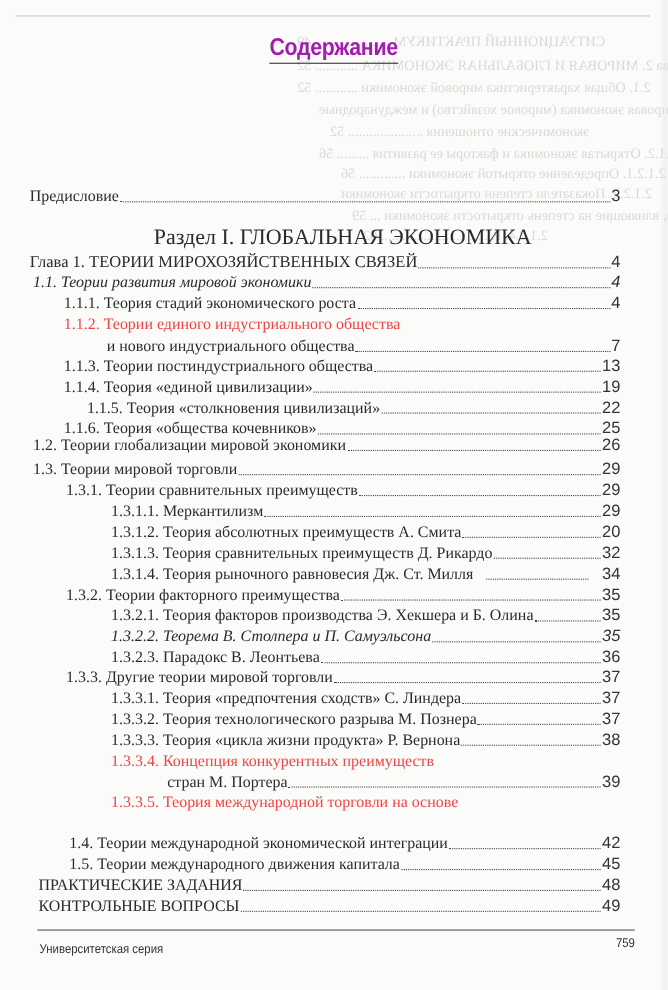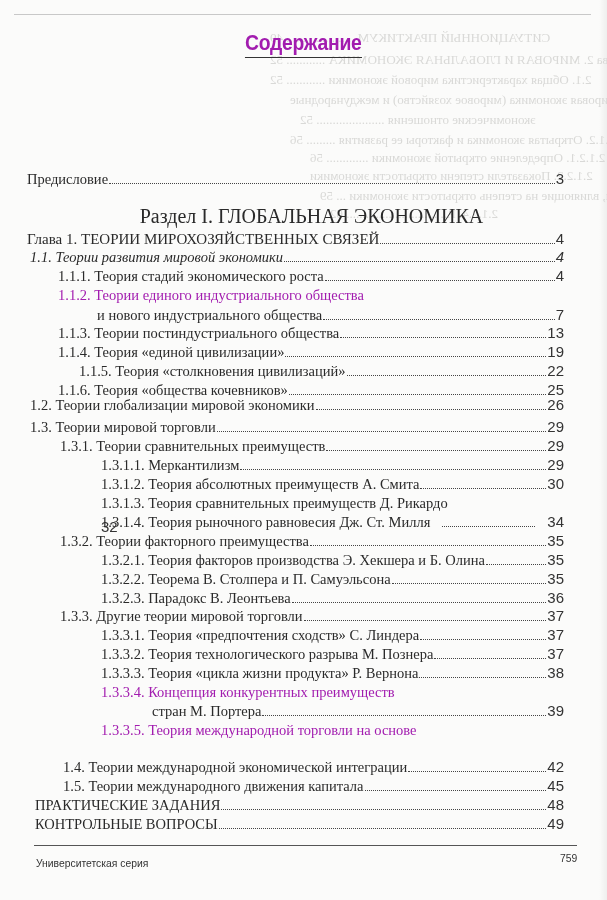--- a/index.html
+++ b/index.html
@@ -26,21 +26,21 @@
     font-family:"Liberation Serif", serif; font-size:14.5px; line-height:18px; color:#2a2a2a;
     white-space:nowrap;
   }
   .entry .lbl { flex:0 0 auto; }
   .entry .dots {
     flex:1 1 auto; overflow:hidden; margin:0 1px;
     border-bottom:1.6px dotted #444; height:1px; align-self:flex-end; margin-bottom:4px;
   }
   .entry .pg { flex:0 0 auto; font-family:"Liberation Sans", sans-serif; font-size:15px; color:#333; }
   .line-only {
-    position:absolute; font-family:"Liberation Serif", serif; font-size:14.5px; line-height:18px; color:#a21caf; white-space:nowrap;
+    position:absolute; font-family:"Liberation Serif", serif; font-size:14.5px; line-height:18px; color:#ef4444; white-space:nowrap;
   }
   .section-head {
     position:absolute; left:0; right:0; text-align:center;
     font-family:Liberation Serif, serif; font-size:20px; color:#2a2a2a; padding-left:16px;
   }
   .footer-rule { position:absolute; left:34px; right:30px; top:845px; height:1px; background:#555; }
   .footer-left { position:absolute; left:36px; top:857px; font-family:"Liberation Sans", sans-serif; font-size:11.5px; color:#333; transform:scaleX(0.9); transform-origin:left; }
   .footer-right { position:absolute; right:30px; top:852px; font-family:"Liberation Sans", sans-serif; font-size:11.5px; color:#333; transform:scaleX(0.9); transform-origin:right; }
 </style>
 </head>
@@ -135,44 +135,44 @@
   </div>
 
   <div class="entry" style="left:101px; right:43px; top:456px;">
     <span class="lbl">1.3.1.1. Меркантилизм</span>
     <span class="dots"></span>
     <span class="pg">29</span>
   </div>
   <div class="entry" style="left:101px; right:43px; top:475px;">
     <span class="lbl">1.3.1.2. Теория абсолютных преимуществ А. Смита</span>
     <span class="dots"></span>
-    <span class="pg">30</span>
-  </div>
-  <div class="entry" style="left:101px; right:43px; top:494px;flex-direction:column;">
+    <span class="pg">20</span>
+  </div>
+  <div class="entry" style="left:101px; right:43px; top:494px;">
     <span class="lbl">1.3.1.3. Теория сравнительных преимуществ Д. Рикардо</span>
     <span class="dots"></span>
     <span class="pg">32</span>
   </div>
   <div class="entry" style="left:101px; right:43px; top:513px;gap:11px;">
     <span class="lbl">1.3.1.4. Теория рыночного равновесия Дж. Ст. Милля</span>
     <span class="dots"></span>
     <span class="pg">34</span>
   </div>
 
   <div class="entry" style="left:60px; right:43px; top:532px;">
     <span class="lbl">1.3.2. Теории факторного преимущества</span>
     <span class="dots"></span>
     <span class="pg">35</span>
   </div>
   <div class="entry" style="left:101px; right:43px; top:551px;">
     <span class="lbl">1.3.2.1. Теория факторов производства Э. Хекшера и Б. Олина</span>
     <span class="dots"></span>
     <span class="pg">35</span>
   </div>
-  <div class="entry" style="left:101px; right:43px; top:570px;">
+  <div class="entry" style="left:101px; right:43px; top:570px;font-style:italic;">
     <span class="lbl">1.3.2.2. Теорема В. Столпера и П. Самуэльсона</span>
     <span class="dots"></span>
     <span class="pg">35</span>
   </div>
   <div class="entry" style="left:101px; right:43px; top:589px;">
     <span class="lbl">1.3.2.3. Парадокс В. Леонтьева</span>
     <span class="dots"></span>
     <span class="pg">36</span>
   </div>
 

